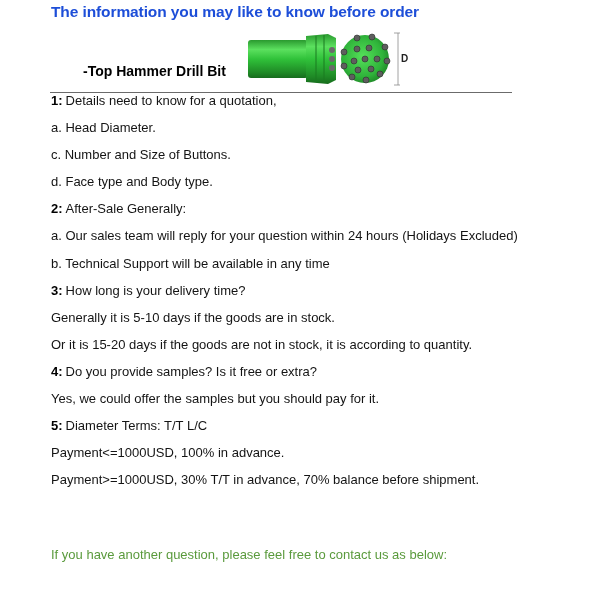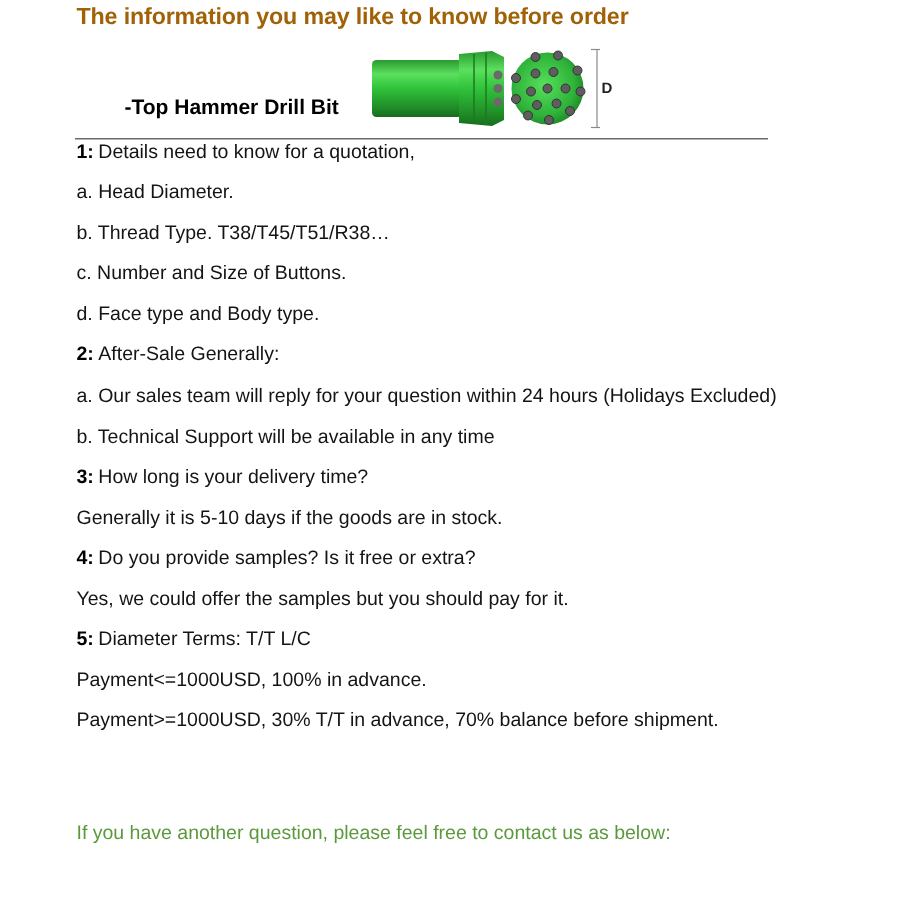--- a/index.html
+++ b/index.html
@@ -14,21 +14,21 @@
       overflow: hidden;
       font-family: "Liberation Sans", "DejaVu Sans", sans-serif;
       color: #111111;
     }
     .title {
       position: absolute;
       left: 51px;
       top: 3px;
       font-size: 15.5px;
       font-weight: bold;
-      color: #a16207;
+      color: #1d4ed8;
       letter-spacing: -0.1px;
       white-space: nowrap;
     }
     .subtitle {
       position: absolute;
       left: 66px;
       top: 63px;
       font-size: 14px;
       font-weight: bold;
       color: #000000;
@@ -131,34 +131,34 @@
 
 <div class="subtitle">-Top Hammer Drill Bit</div>
 
 <div class="separator"></div>
 
 <div class="lines">
   <div class="line">
     <span class="num">1:</span><span>Details need to know for a quotation,</span>
   </div>
   <div class="line">a. Head Diameter.</div>
-  <div class="line">b. Thread Type. T38/T45/T51/R38…</div>
   <div class="line">c. Number and Size of Buttons.</div>
   <div class="line">d. Face type and Body type.</div>
 
   <div class="line">
     <span class="num">2:</span><span>After-Sale Generally:</span>
   </div>
   <div class="line">a. Our sales team will reply for your question within 24 hours (Holidays Excluded)</div>
   <div class="line">b. Technical Support  will be available in any time</div>
 
   <div class="line">
     <span class="num">3:</span><span>How long is your delivery time?</span>
   </div>
   <div class="line">Generally it is 5-10 days if the goods are in stock.</div>
+  <div class="line">Or it is 15-20 days if the goods are not in stock, it is according to quantity.</div>
 
   <div class="line">
     <span class="num">4:</span><span>Do you provide samples? Is it free or extra?</span>
   </div>
   <div class="line">Yes, we could offer the samples but  you should pay for it.</div>
 
   <div class="line">
     <span class="num">5:</span><span>Diameter Terms: T/T L/C</span>
   </div>
   <div class="line">Payment&lt;=1000USD, 100% in advance.</div>

